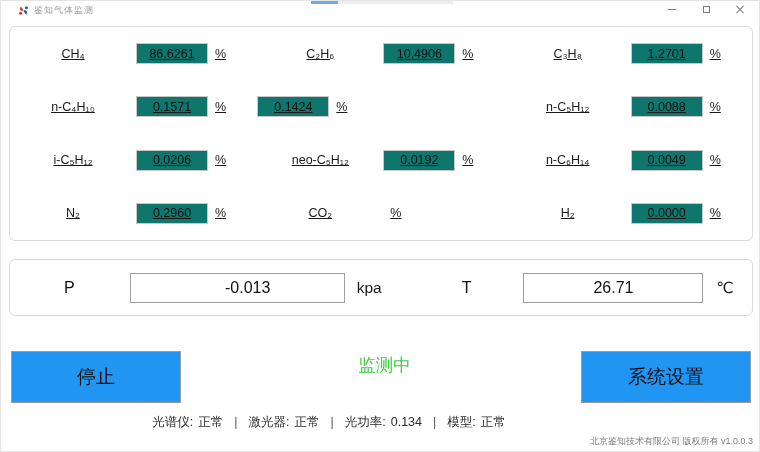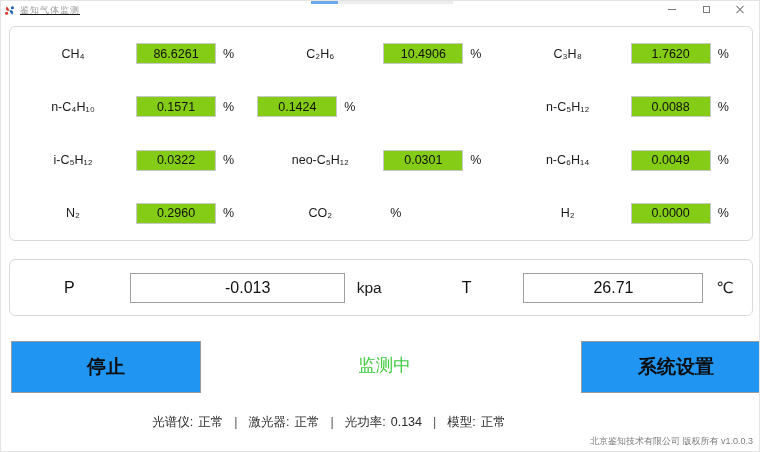--- a/index.html
+++ b/index.html
@@ -4,21 +4,21 @@
 <style>
   * { margin:0; padding:0; box-sizing:border-box; }
   html,body { width:760px; height:452px; }
   body {
     font-family:"Liberation Sans","DejaVu Sans",sans-serif;
     background:#ffffff; position:relative; overflow:hidden;
     border:1px solid #e4e4e4; color:#1a1a1a;
   }
   
   .titlebar { position:absolute; top:0; left:0; right:0; height:18px;
-    display:flex; align-items:center; padding-left:3px;text-decoration:underline; }
+    display:flex; align-items:center; padding-left:17px; }
   .app-icon { width:11px; height:11px; margin-right:5px; flex:0 0 auto; }
   .app-title { font-size:9px; color:#9a9a9a; letter-spacing:1px; }
   .win-controls { position:absolute; right:2px; top:1px; height:15px;
     display:flex; align-items:center; }
   .win-btn { width:34px; height:15px; display:flex; align-items:center;
     justify-content:center; cursor:default; }
   .glyph-min { width:8px; height:1px; background:#7b7b7b; }
   .glyph-max { width:7px; height:7px; border:1px solid #7b7b7b; }
   .glyph-close { width:8px; height:8px; position:relative; }
   .glyph-close::before,.glyph-close::after { content:""; position:absolute;
@@ -27,46 +27,46 @@
   .glyph-close::after  { transform:rotate(-45deg); }
   
   .top-scrollbar { position:absolute; top:0; left:310px; width:142px; height:3px;
     background:#ededed; }
   .top-scrollbar .thumb { position:absolute; left:0; top:0; width:27px; height:3px;
     background:var(--scroll-thumb,#6aaae8); }
   
   .gas-panel { position:absolute; left:8px; top:25px; width:744px; height:215px;
     border:1px solid #dadada; border-radius:6px; background:#fff;
     display:grid; grid-template-columns:repeat(3,1fr);
-    grid-template-rows:repeat(4,1fr); }
+    grid-template-rows:repeat(4,1fr);text-decoration:underline; }
   .gas-cell { display:flex; align-items:center; }
   .gas-label { width:126px; text-align:center; font-size:12.5px; color:#1a1a1a; }
-  .gas-box { width:80px; height:21px; border:1px solid #c8c8c8; background:#84cc16;
+  .gas-box { width:72px; height:21px; border:1px solid #c8c8c8; background:#0f766e;
     display:flex; align-items:center; justify-content:center;
     font-size:12.5px; color:#111; }
   .gas-unit { margin-left:7px; font-size:12.5px; color:#1a1a1a; }
   
   .pt-panel { position:absolute; left:8px; top:258px; width:744px; height:57px;
     border:1px solid #dadada; border-radius:6px; background:#fff;
     display:flex; align-items:center; }
   .pt-label { font-size:16px; color:#111; }
   .p-label { margin-left:54px; }
   .pt-box { height:30px; border:1px solid #9f9f9f; background:#fff;
     display:flex; align-items:center; justify-content:center;
     font-size:16px; color:#111; }
   .p-box { width:215px; margin-left:55px;padding-left:21px; }
   .p-unit { margin-left:12px; font-size:15.5px; }
   .t-label { margin-left:80px; }
   .t-box { width:180px; margin-left:52px; }
   .t-unit { margin-left:13px; font-size:15.5px; }
   
-  .action-btn { position:absolute; top:340px; width:190px; height:52px;
+  .action-btn { position:absolute; top:350px; width:170px; height:52px;
     background:var(--accent,#2095f2); border:1px solid #9b9b9b;
     display:flex; align-items:center; justify-content:center;
-    font-size:19px; color:#0d0d0d; cursor:pointer;font-weight:bold; }
+    font-size:19px; color:#0d0d0d; cursor:pointer; }
   .stop-btn { left:10px; }
   .settings-btn { left:580px; }
   .run-status { position:absolute; top:338px; left:200px; width:360px; height:52px;
     display:flex; align-items:center; justify-content:center;
     font-size:17.5px; }
   .run-status .value { color:var(--status-ok,#3ecb3e); margin-left:7px;font-family:Liberation Mono, monospace; }
   
   .status-bar { position:absolute; top:411px; left:0; width:656px; height:20px;
     display:flex; align-items:center; justify-content:center;
     font-size:12.5px; color:#2b2b2b; }
@@ -115,21 +115,21 @@
   <div class="gas-cell">
     <span class="gas-label">C₂H₆</span>
     <span class="gas-box">
         <span>10.4906</span>
       </span>
     <span class="gas-unit">%</span>
   </div>
   <div class="gas-cell">
     <span class="gas-label">C₃H₈</span>
     <span class="gas-box">
-        <span>1.7620</span>
+        <span>1.2701</span>
       </span>
     <span class="gas-unit">%</span>
   </div>
 
   <div class="gas-cell">
     <span class="gas-label">n-C₄H₁₀</span>
     <span class="gas-box">
         <span>0.1571</span>
       </span>
     <span class="gas-unit">%</span>
@@ -144,28 +144,28 @@
     <span class="gas-label">n-C₅H₁₂</span>
     <span class="gas-box">
         <span>0.0088</span>
       </span>
     <span class="gas-unit">%</span>
   </div>
 
   <div class="gas-cell">
     <span class="gas-label">i-C₅H₁₂</span>
     <span class="gas-box">
-        <span>0.0322</span>
+        <span>0.0206</span>
       </span>
     <span class="gas-unit">%</span>
   </div>
   <div class="gas-cell">
     <span class="gas-label">neo-C₅H₁₂</span>
     <span class="gas-box">
-        <span>0.0301</span>
+        <span>0.0192</span>
       </span>
     <span class="gas-unit">%</span>
   </div>
   <div class="gas-cell">
     <span class="gas-label">n-C₆H₁₄</span>
     <span class="gas-box">
         <span>0.0049</span>
       </span>
     <span class="gas-unit">%</span>
   </div>

